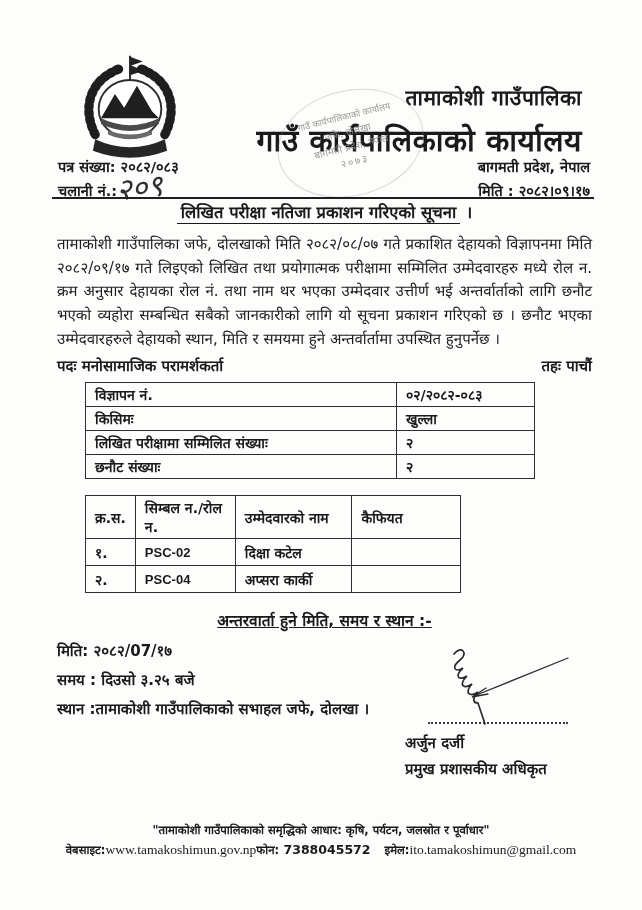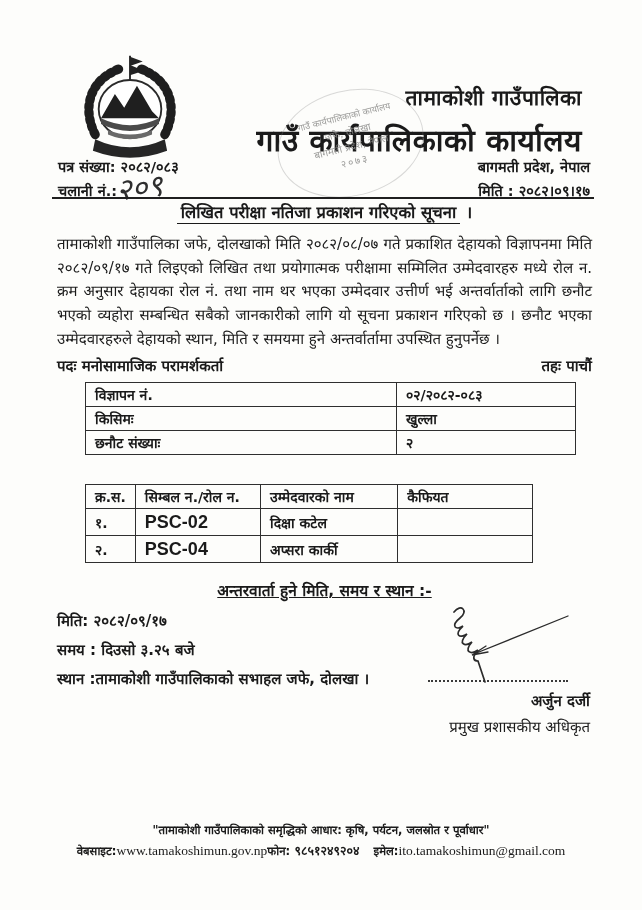--- a/index.html
+++ b/index.html
@@ -36,35 +36,35 @@
   .content{position:absolute;left:57px;right:50px;top:200px;}
   .title-line{text-align:center;font-size:16.5px;font-weight:700;}
   .title-underline{border-bottom:1.6px solid #1a1a1a;padding:0 4px 1px;}
   .body-par{
     font-size:15px;line-height:1.58;text-align:justify;margin:10px 0 0;
     font-weight:500;
   }
   .pos-row{display:flex;justify-content:space-between;font-size:15px;font-weight:600;margin-top:4px;gap:46px;}
   table{border-collapse:collapse;margin-left:28px;}
   td,th{border:1.5px solid #2f2f2f;font-size:14px;padding:2px 9px;font-weight:600;text-align:left;}
-  .t1{width:491px;margin-top:7px;}
+  .t1{width:450px;margin-top:7px;}
   .t1 td{height:19px;}
   .t1 .lab{width:292px;}
-  .t2{width:448px;margin-top:29px;border-radius:12px;}
+  .t2{width:376px;margin-top:16px;border-radius:12px;}
   .t2 th{height:19px;font-weight:700;}
   .t2 td{height:22px;}
-  .latin{font-family:"Liberation Sans","DejaVu Sans",sans-serif;font-size:18px;}
+  .latin{font-family:"Liberation Sans","DejaVu Sans",sans-serif;font-size:13px;}
   .int-head{margin-top:16px;font-size:15.5px;font-weight:700;text-decoration:underline;text-align:center;}
   .int-line{font-size:15px;font-weight:600;margin-top:9px;}
   
-  .sig-block{position:absolute;left:405px;top:602px;width:185px;text-align:right;}
+  .sig-block{position:absolute;left:405px;top:644px;width:185px;text-align:left;}
   .sig-svg{display:block;margin:0 auto;}
   .sig-dots{border-bottom:2.5px dotted #3a3a3a;width:140px;margin:-6px auto 0;}
   .sig-name{font-size:15px;font-weight:600;margin-top:8px;}
-  .sig-desig{font-size:15px;font-weight:400;margin-top:6px;}
+  .sig-desig{font-size:15px;font-weight:700;margin-top:6px;}
   
   .footer{position:absolute;left:0;right:0;top:822px;text-align:center;}
   .slogan{font-size:11.5px;font-weight:700;}
   .contact{margin-top:5px;font-size:12.5px;font-weight:600;}
   .contact .url{font-family:"Liberation Serif","DejaVu Serif",serif;font-size:13.5px;font-weight:400;}
   .contact .dev{font-size:11.5px;text-align:right;}
   .gap{display:inline-block;width:14px;}
 </style>
 </head>
 <body>
@@ -137,20 +137,24 @@
       <tbody>
         <tr>
           <td class="lab">विज्ञापन नं.</td>
           <td>०२/२०८२-०८३</td>
         </tr>
         <tr>
           <td class="lab">किसिमः</td>
           <td>खुल्ला</td>
         </tr>
         <tr>
+          <td class="lab">लिखित परीक्षामा सम्मिलित संख्याः</td>
+          <td>२</td>
+        </tr>
+        <tr>
           <td class="lab">छनौट संख्याः</td>
           <td>२</td>
         </tr>
       </tbody>
     </table>
 
     <table class="t2">
       <colgroup>
           <col style="width:42px">
           <col style="width:128px">
@@ -175,36 +179,36 @@
         <tr>
           <td>२.</td>
           <td class="latin">PSC-04</td>
           <td>अप्सरा कार्की</td>
           <td></td>
         </tr>
       </tbody>
     </table>
 
     <div class="int-head">अन्तरवार्ता हुने मिति, समय र स्थान :-</div>
-    <div class="int-line">मिति: २०८२/०९/१७</div>
+    <div class="int-line">मिति: २०८२/07/१७</div>
     <div class="int-line">समय : दिउसो ३.२५ बजे</div>
     <div class="int-line">स्थान :तामाकोशी गाउँपालिकाको सभाहल जफे, दोलखा ।</div>
   </div>
 
   <div class="sig-block">
     <svg class="sig-svg" width="175" height="84" viewBox="0 0 175 84" aria-hidden="true">
       <path d="M44 10 c7 -9 15 -1 6 6 c-10 8 -4 13 3 8 c-10 9 -3 13 4 8 c-10 10 -2 13 5 8 c-9 10 -1 13 6 8 c-7 8 -4 11 0 11 l7 21" fill="none" stroke="#2b2b2b" stroke-width="1.7" stroke-linecap="round"></path>
       <path d="M158 14 L64 52 M76 44 L62 53 L78 50" fill="none" stroke="#2b2b2b" stroke-width="1.3" stroke-linecap="round"></path>
     </svg>
     <div class="sig-dots"></div>
     <div class="sig-name">अर्जुन दर्जी</div>
     <div class="sig-desig">प्रमुख प्रशासकीय अधिकृत</div>
   </div>
 
   <div class="footer">
     <div class="slogan">"तामाकोशी गाउँपालिकाको समृद्धिको आधार: कृषि, पर्यटन, जलस्रोत र पूर्वाधार"</div>
     <div class="contact">
       <span class="dev">वेबसाइट:</span><span class="url">www.tamakoshimun.gov.np</span><span class="dev">फोन:</span>
-      <span>९८५१२४९२०४</span><span class="gap"></span><span class="dev">इमेल:</span><span class="url">ito.tamakoshimun@gmail.com</span>
+      <span>7388045572</span><span class="gap"></span><span class="dev">इमेल:</span><span class="url">ito.tamakoshimun@gmail.com</span>
     </div>
   </div>
 
 </div>
 
 </body></html>

